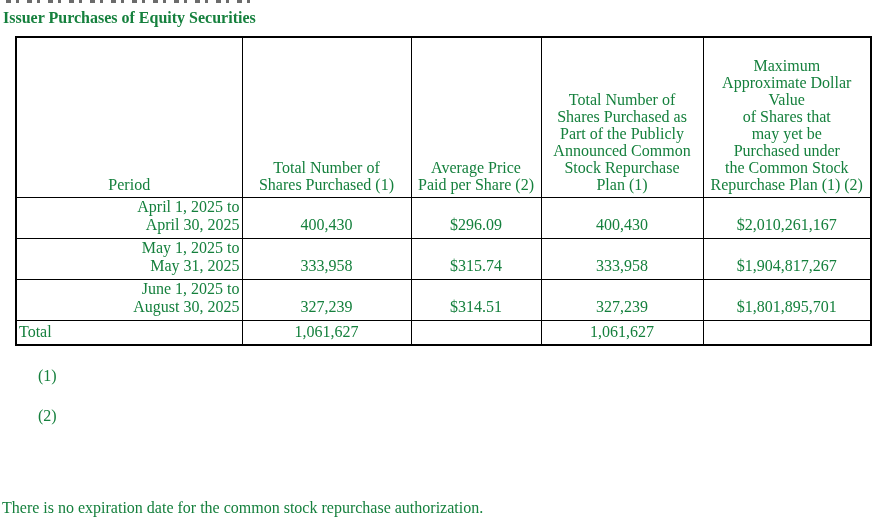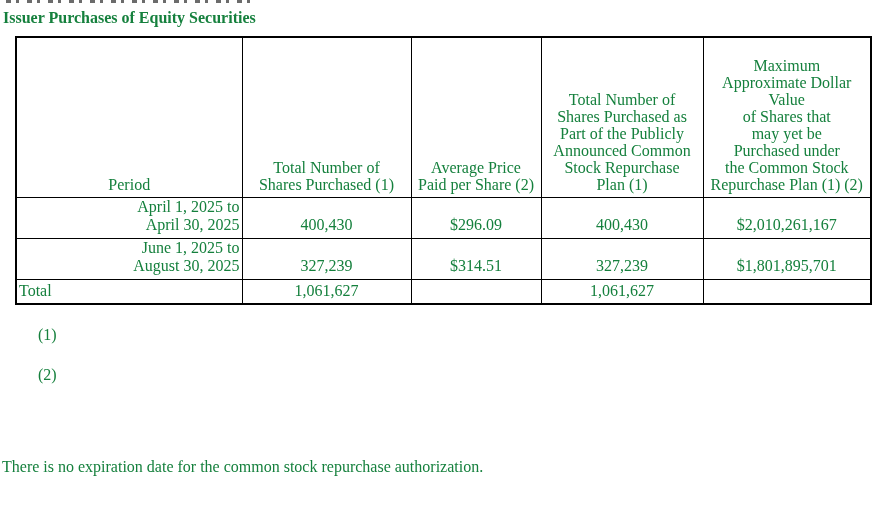--- a/index.html
+++ b/index.html
@@ -128,20 +128,30 @@
           <div class="line1">April 1, 2025 to</div>
           <div class="line2">April 30, 2025</div>
         </td>
         <td class="num">400,430</td>
         <td class="num">$296.09</td>
         <td class="num">400,430</td>
         <td class="num">$2,010,261,167</td>
       </tr>
       <tr class="data-row">
         <td class="period-cell">
+          <div class="line1">May 1, 2025 to</div>
+          <div class="line2">May 31, 2025</div>
+        </td>
+        <td class="num">333,958</td>
+        <td class="num">$315.74</td>
+        <td class="num">333,958</td>
+        <td class="num">$1,904,817,267</td>
+      </tr>
+      <tr class="data-row">
+        <td class="period-cell">
           <div class="line1">June 1, 2025 to</div>
           <div class="line2">August 30, 2025</div>
         </td>
         <td class="num">327,239</td>
         <td class="num">$314.51</td>
         <td class="num">327,239</td>
         <td class="num">$1,801,895,701</td>
       </tr>
       <tr class="total-row">
         <td class="total-label">Total</td>

